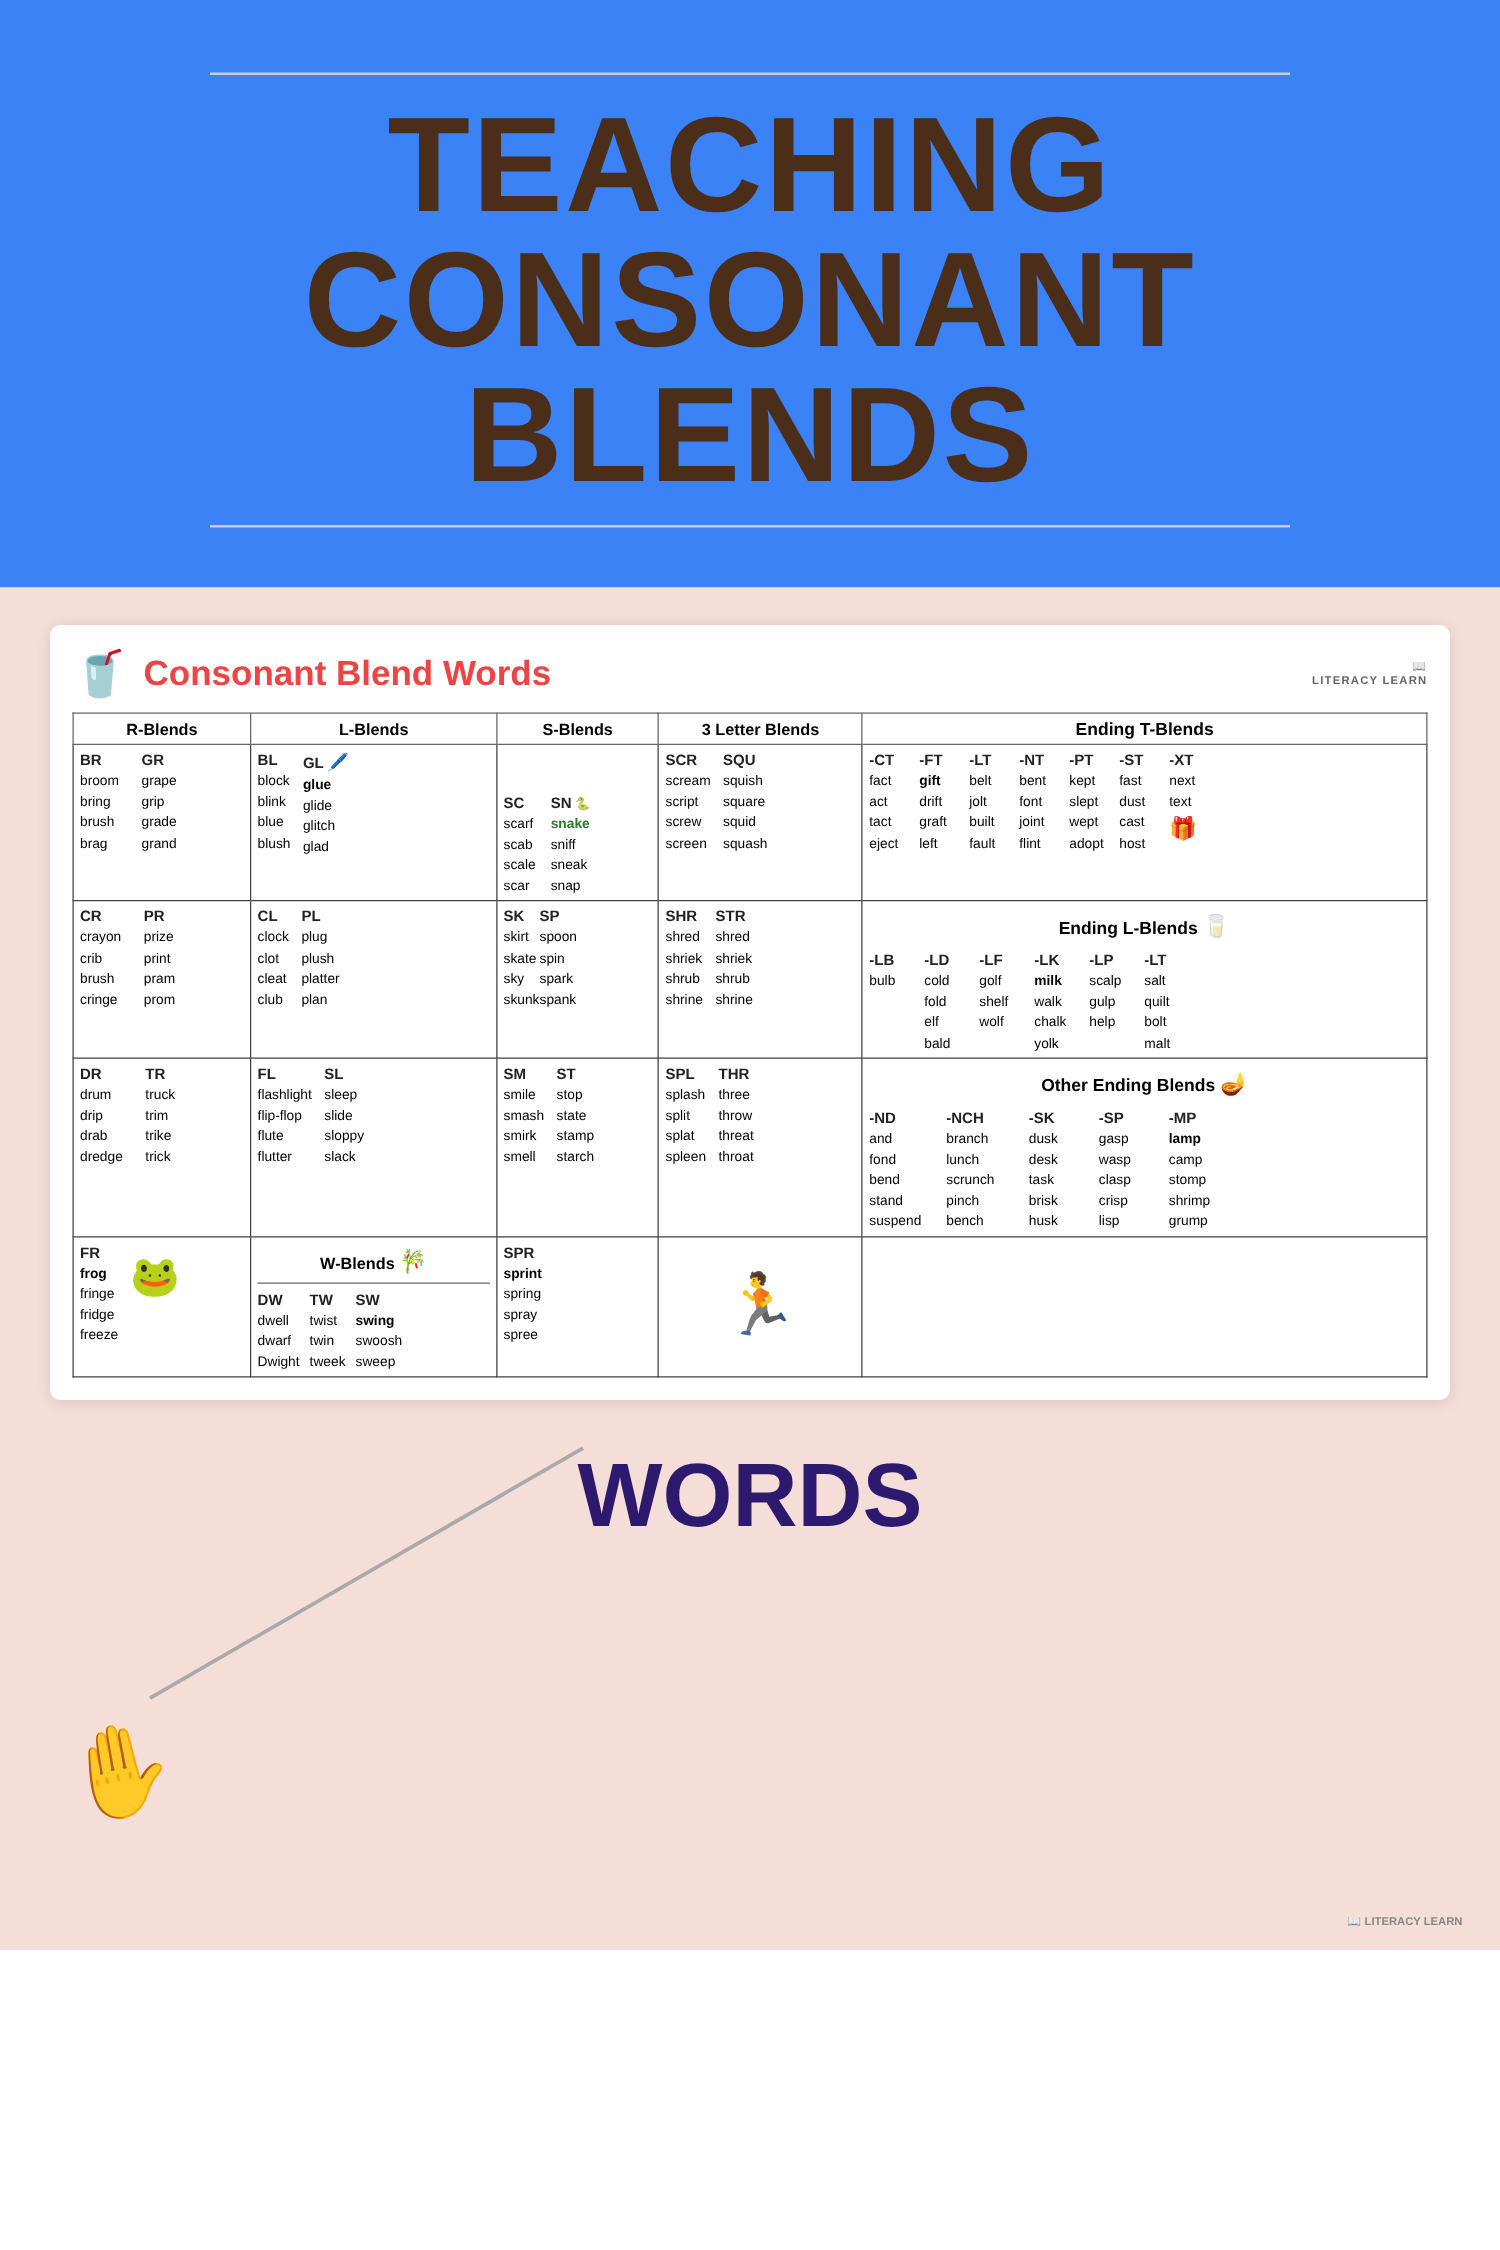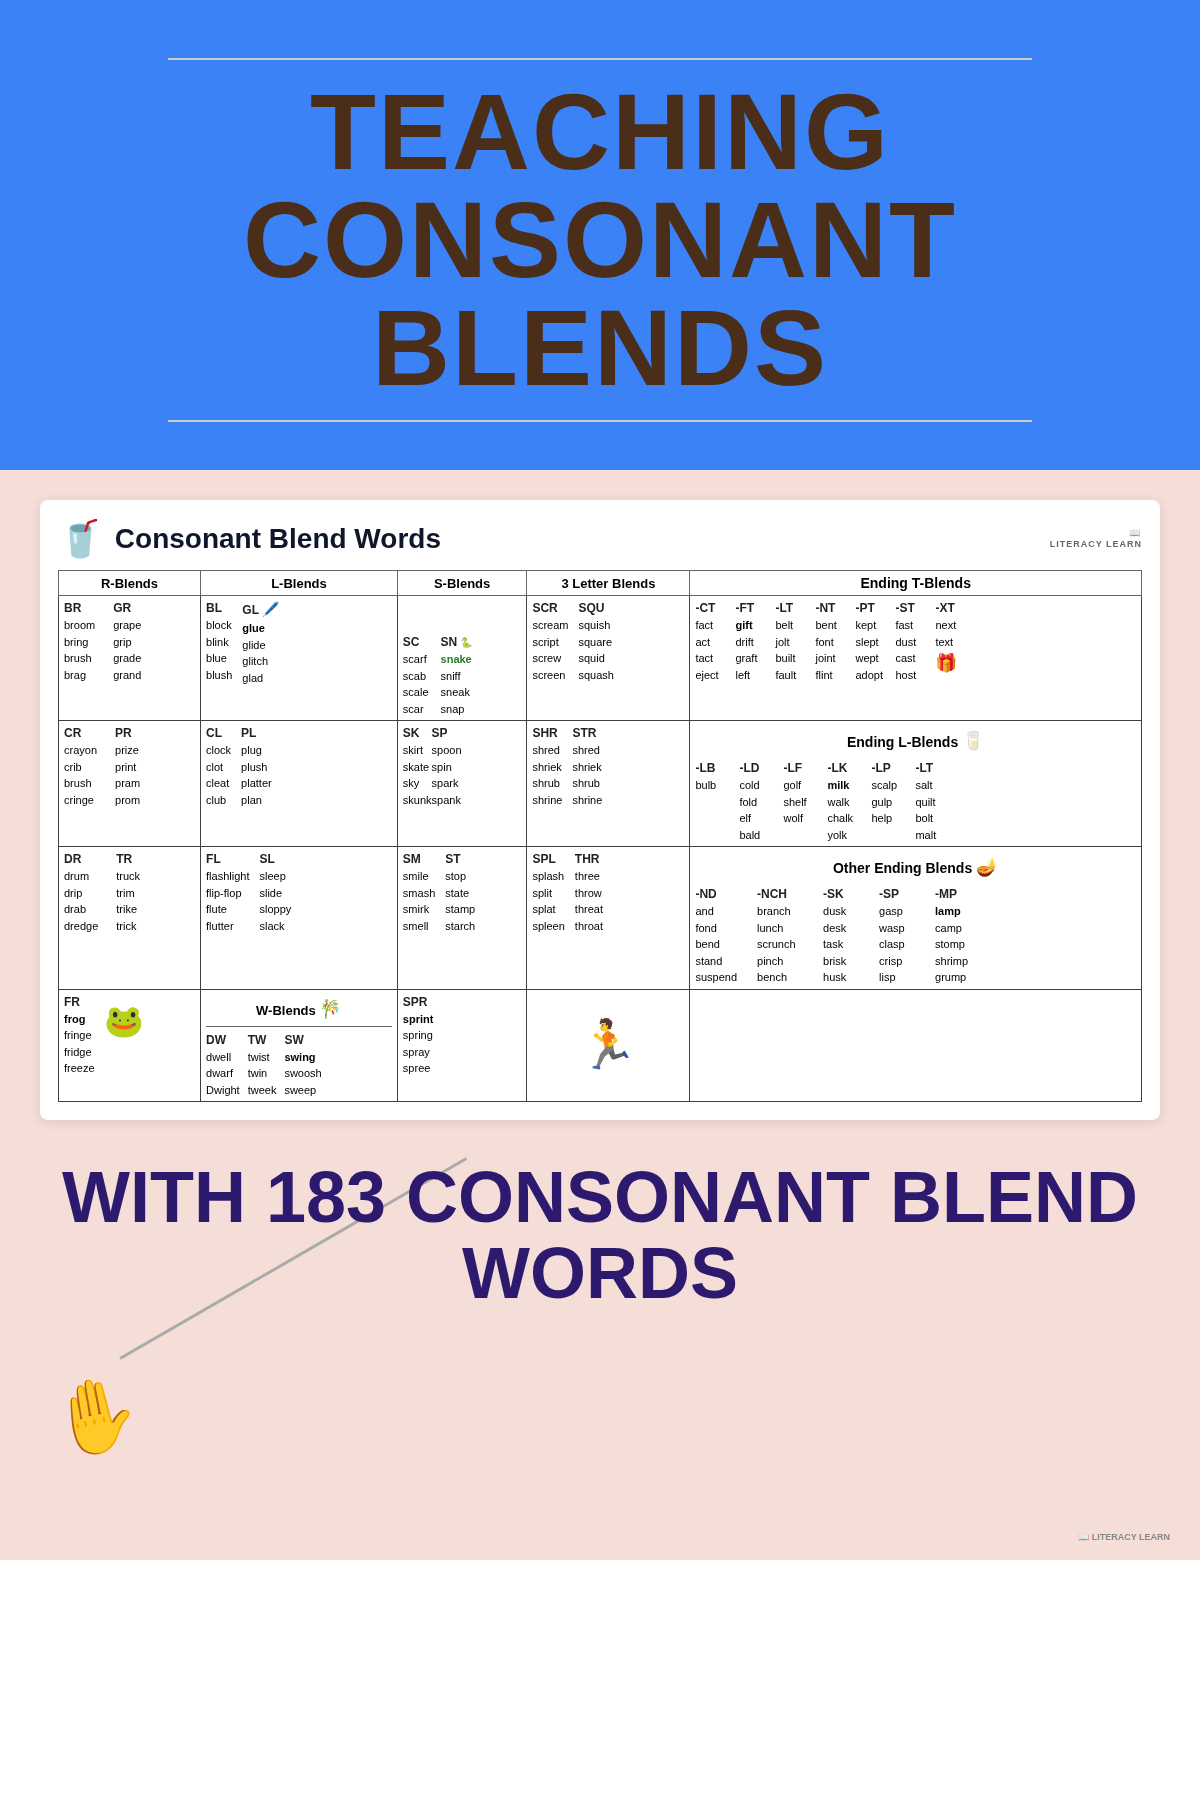--- a/index.html
+++ b/index.html
@@ -50,21 +50,21 @@
       align-items: center;
       margin-bottom: 10px;
     }
     .chart-header-icon {
       font-size: 36px;
       margin-right: 12px;
     }
     .chart-title {
       font-size: 28px;
       font-weight: 900;
-      color: #0f172a;
+      color: #ef4444;
       font-family: Arial Black, Arial, sans-serif;
     }
     .chart-brand {
       margin-left: auto;
       font-size: 11px;
       color: #888;
       font-weight: bold;
       line-height: 1.2;
       text-align: right;
     }
@@ -605,20 +605,19 @@
 
 <div class="bottom-section">
 
   <div style="position:relative; height:380px;">
 
     <div style="position:absolute; left:80px; bottom:160px; width:400px; height:3px; background:#aaa; transform:rotate(-30deg); transform-origin: left center; z-index:1;"></div>
 
     <div style="position:absolute; left:10px; bottom:60px; font-size:72px; transform:scaleX(-1) rotate(10deg); z-index:2;">🤚</div>
 
     <div class="bottom-text" style="padding-top:20px;">
-      <div class="bottom-title">WITH 183 CONSONANT BLEND</div>
       <div class="bottom-title">WORDS</div>
     </div>
   </div>
   <div class="bottom-brand">
     <div style="font-size:9px; color:#888;">📖 LITERACY LEARN</div>
   </div>
 </div>
 
 </body></html>

